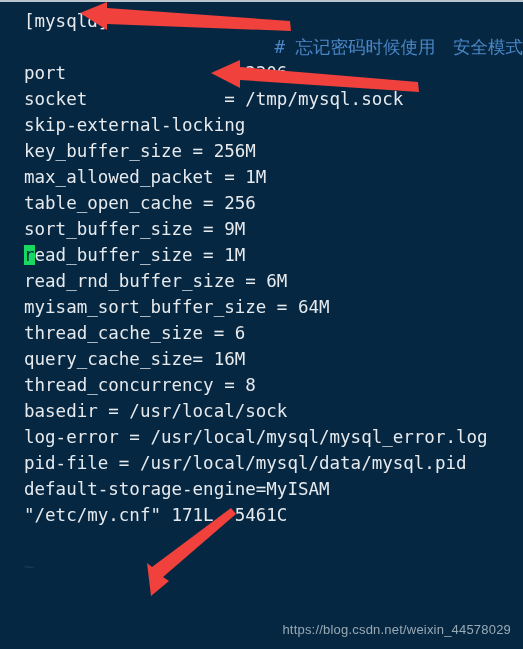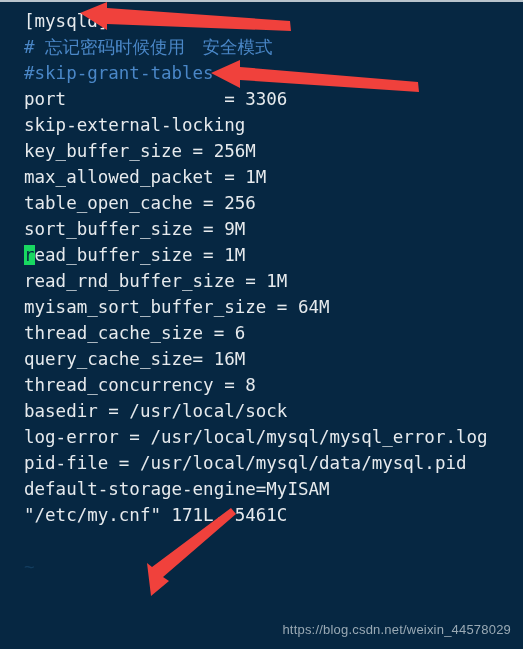--- a/index.html
+++ b/index.html
@@ -35,21 +35,21 @@
   }
 
   .line {
     height: 26px;
     line-height: 26px;
     font-size: 17.5px;
     letter-spacing: 0px;
     white-space: pre;
     color: #e6eaed;
   }
-  .line.comment { color: #4a87c7; }
+  .line.comment { color: #4a87c7; text-align: right; }
   .line.status  { color: #e6eaed; }
   .line.tilde   { color: #123c5e; }
 
   .cursor {
     background: #18d861;
     color: #062742;
     display: inline;
   }
 
   
@@ -76,31 +76,31 @@
 </style>
 </head>
 <body>
 
 <div id="terminal">
 
   <div id="screen">
 
     <div class="line">[mysqld]</div>
     <div class="line comment"># 忘记密码时候使用　安全模式</div>
-    <div class="line comment">#skip-grant-tables</div>
     <div class="line">port               = 3306</div>
+    <div class="line">socket             = /tmp/mysql.sock</div>
     <div class="line">skip-external-locking</div>
     <div class="line">key_buffer_size = 256M</div>
     <div class="line">max_allowed_packet = 1M</div>
     <div class="line">table_open_cache = 256</div>
     <div class="line">sort_buffer_size = 9M</div>
 
     <div class="line"><span class="cursor">r</span><span>ead_buffer_size = 1M</span></div>
 
-    <div class="line">read_rnd_buffer_size = 1M</div>
+    <div class="line">read_rnd_buffer_size = 6M</div>
     <div class="line">myisam_sort_buffer_size = 64M</div>
     <div class="line">thread_cache_size = 6</div>
     <div class="line">query_cache_size= 16M</div>
     <div class="line">thread_concurrency = 8</div>
     <div class="line">basedir = /usr/local/sock</div>
     <div class="line">log-error = /usr/local/mysql/mysql_error.log</div>
     <div class="line">pid-file = /usr/local/mysql/data/mysql.pid</div>
     <div class="line">default-storage-engine=MyISAM</div>
     <div class="line status">"/etc/my.cnf" 171L, 5461C</div>
     <div class="line"></div>

